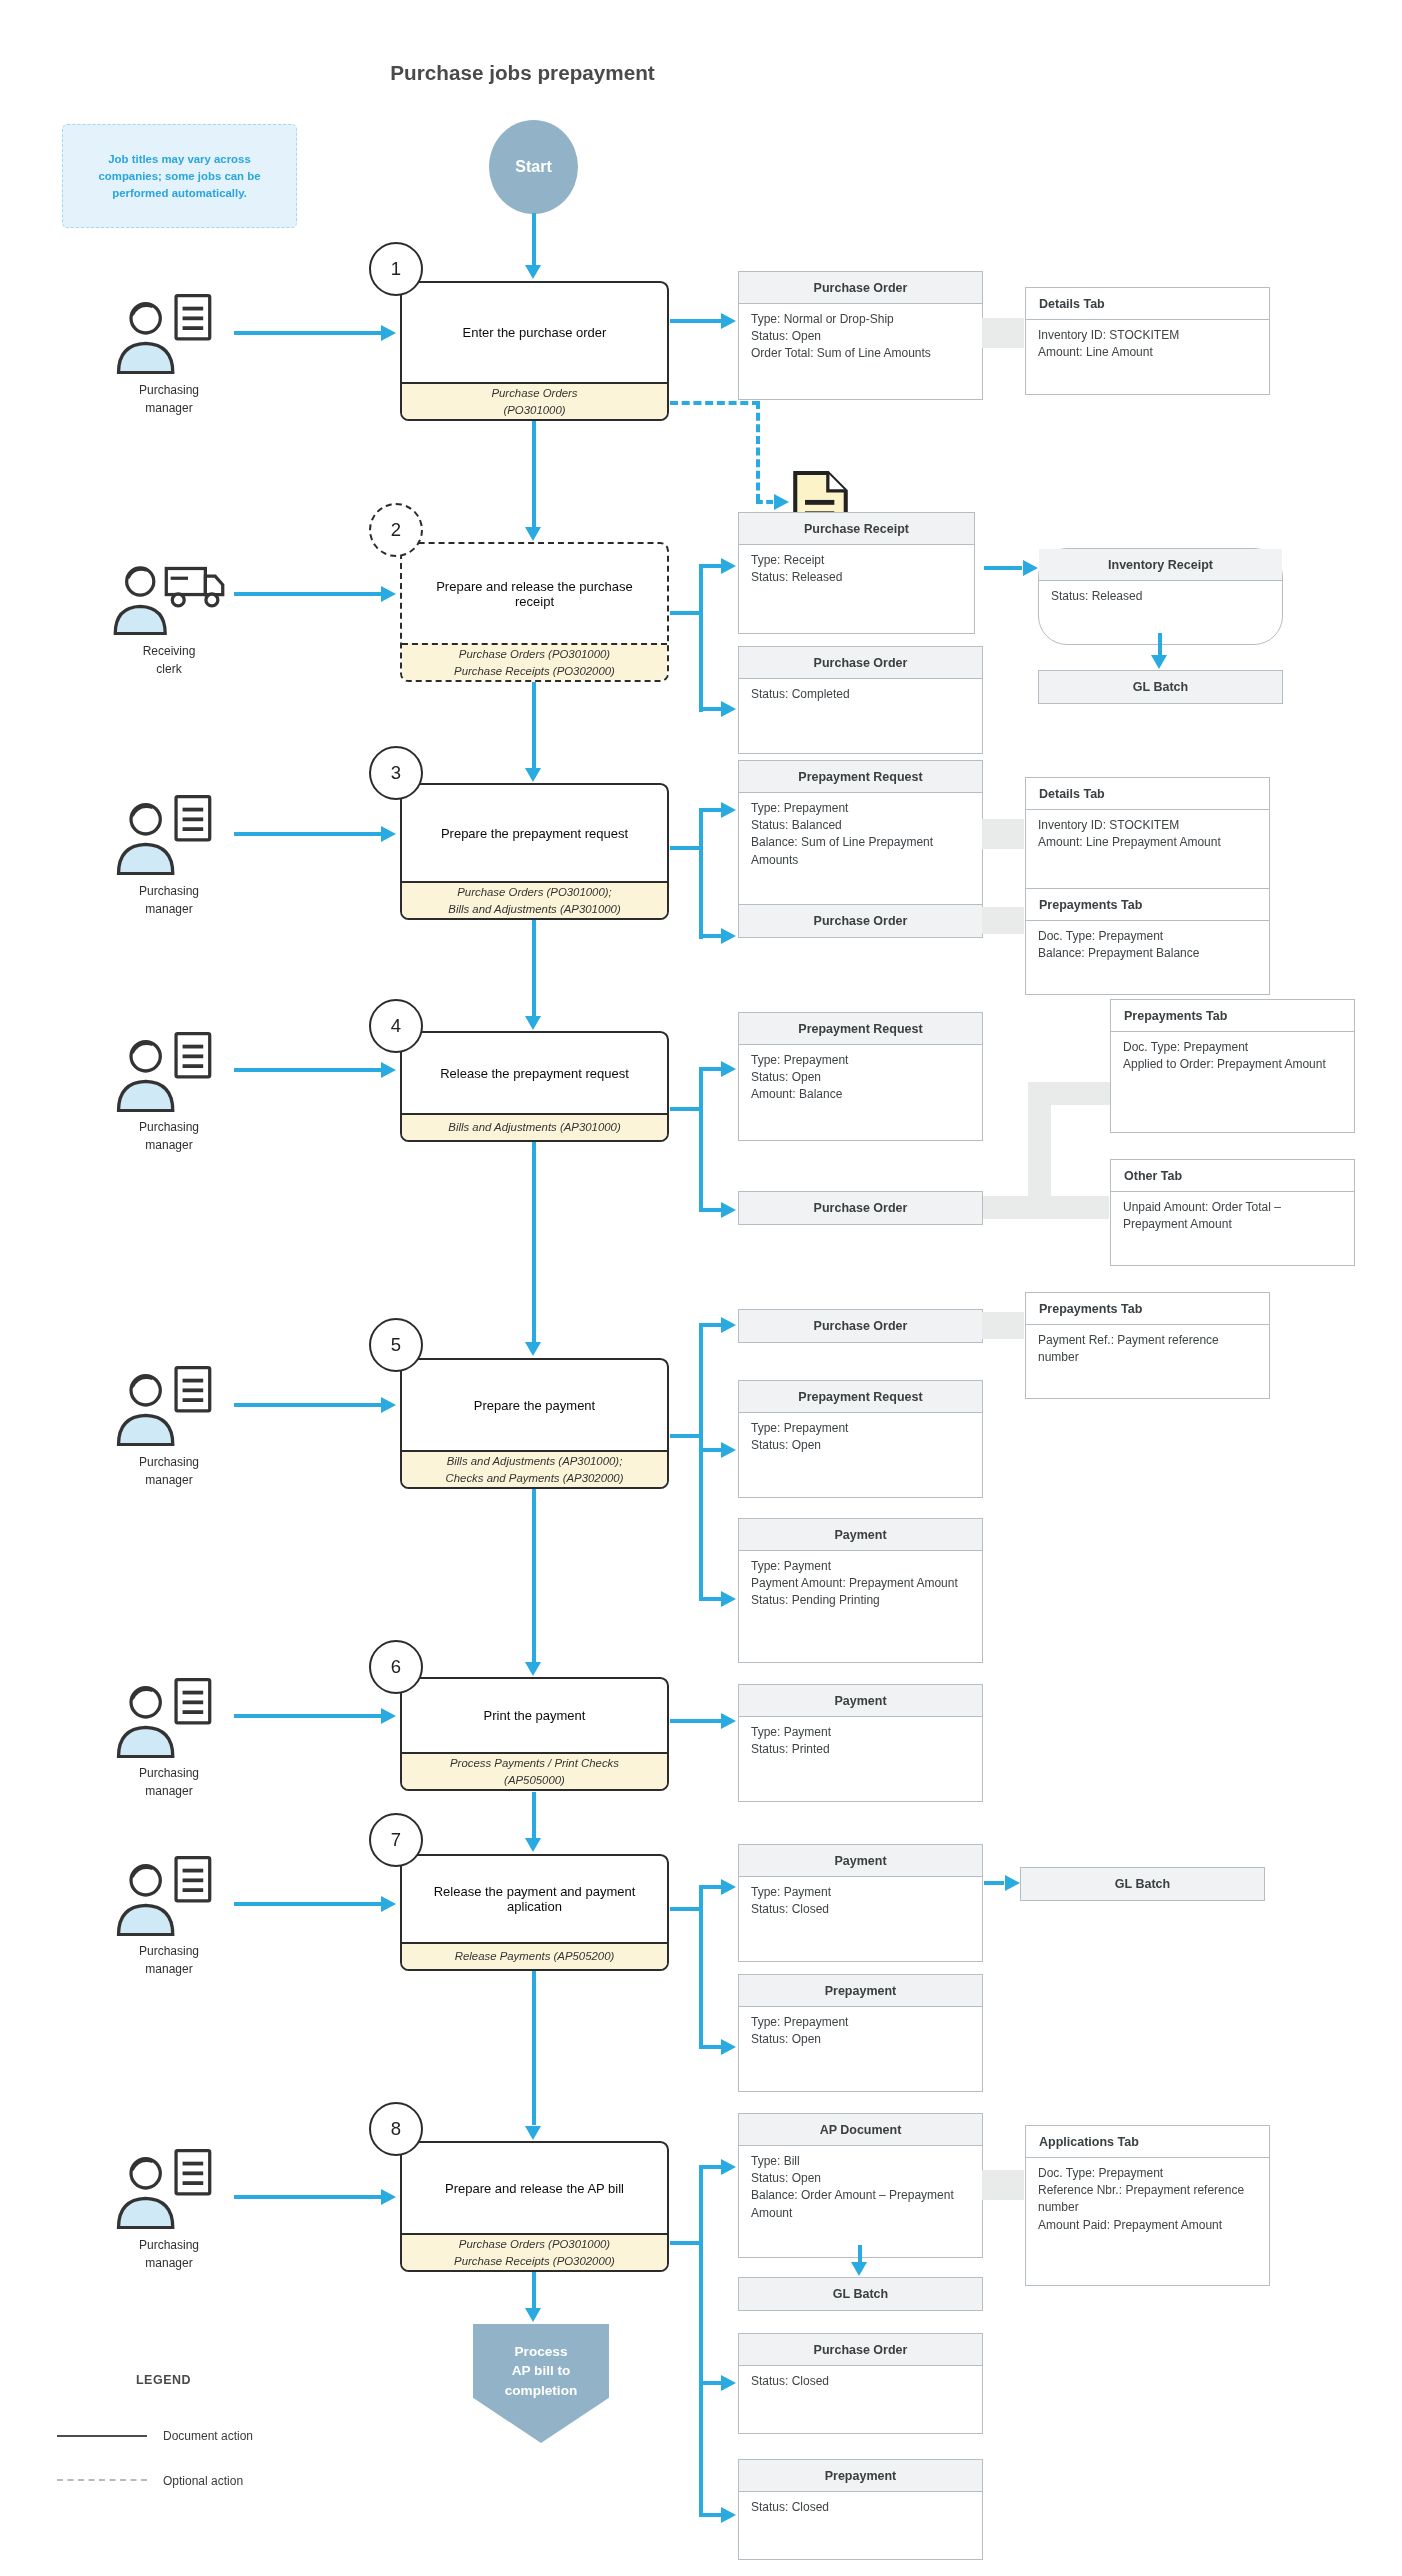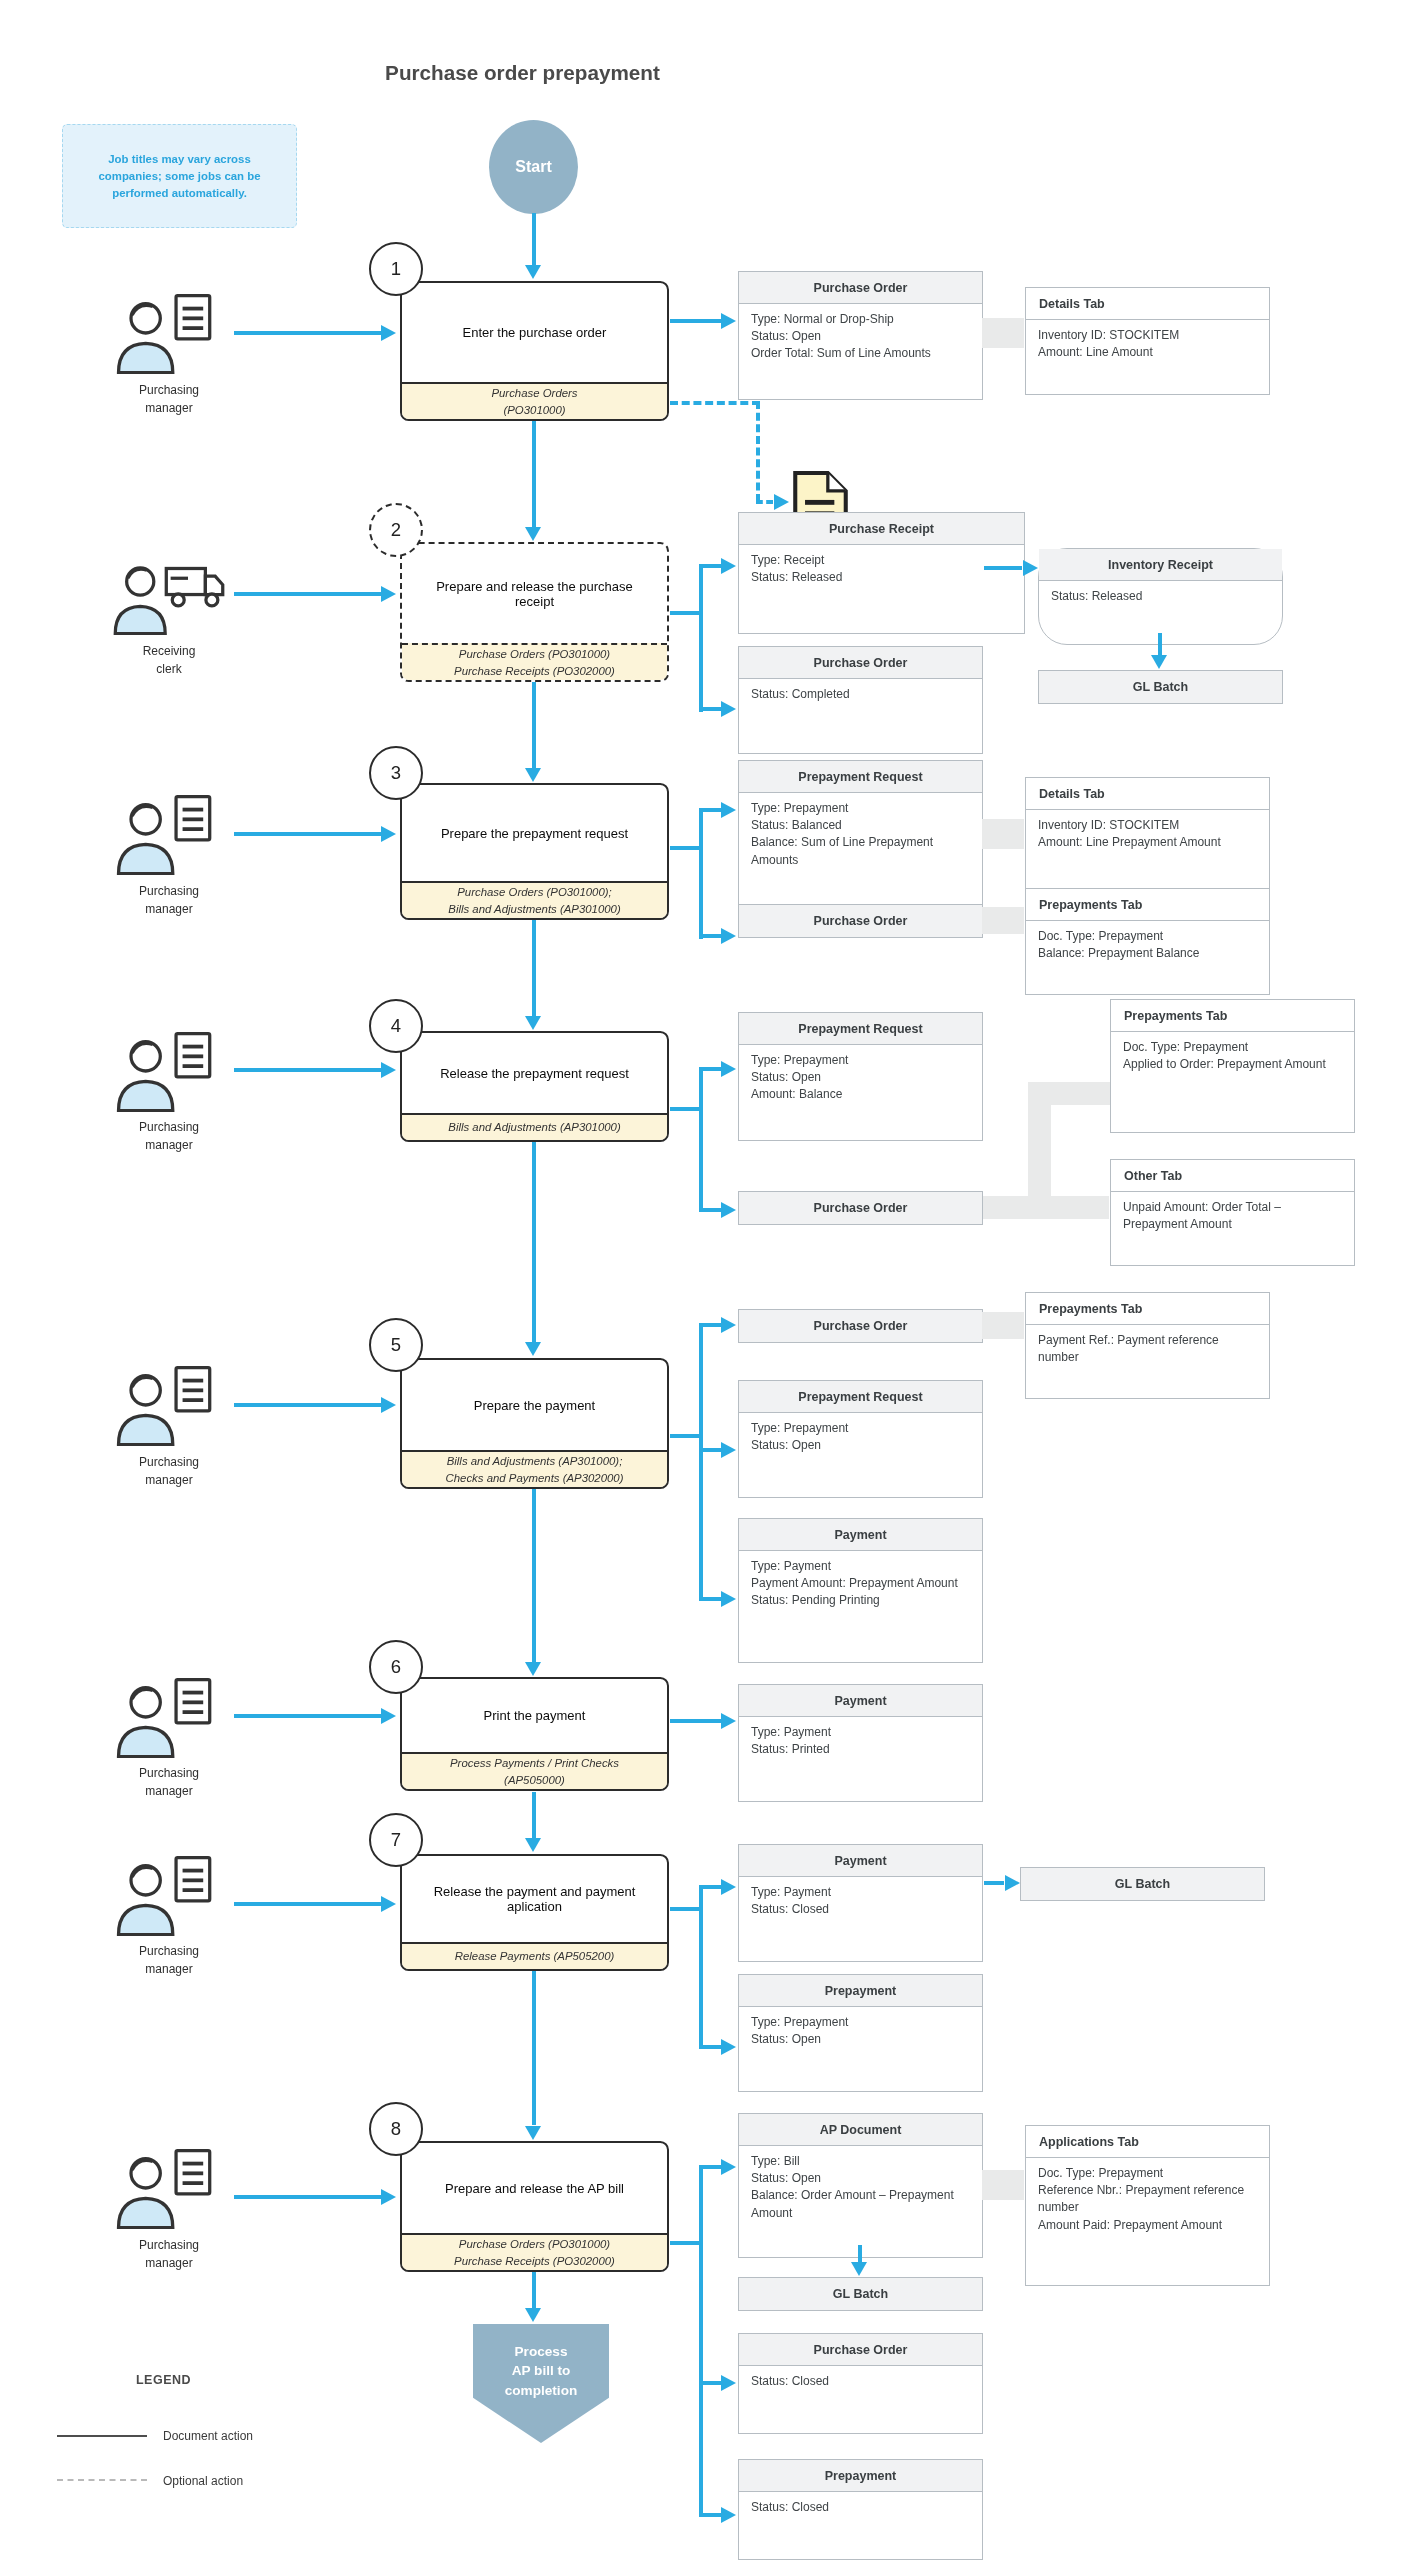--- a/index.html
+++ b/index.html
@@ -52,21 +52,21 @@
   .leg-solid{border-top:2.7px solid #4d4d4d;}
   .leg-dash{border-top:2.7px dashed #b9b9b9;}
   .leg-text{font-size:12px;color:#3a3a3a;}
   .leg-title{font-size:12.5px;font-weight:bold;color:#4a4a4a;letter-spacing:0.5px;text-align:center;}
 </style>
 </head>
 <body>
 
 <div id="canvas">
 
-  <div class="abs title" style="left:332px;top:61px;width:381px;">Purchase order prepayment</div>
+  <div class="abs title" style="left:332px;top:61px;width:381px;">Purchase jobs prepayment</div>
   <div class="abs note" style="left:62px;top:124px;width:235px;height:104px;">Job titles may vary across companies; some jobs can be performed automatically.</div>
   <div class="abs terminal start" style="left:489px;top:120px;width:89px;height:94px;">Start</div>
 
   <div class="abs bl-v" style="left:532px;top:213px;height:52px;"></div>
   <div class="abs ah-d" style="left:525px;top:265px;"></div>
   <div class="abs bl-v" style="left:532px;top:421px;height:106px;"></div>
   <div class="abs ah-d" style="left:525px;top:527px;"></div>
   <div class="abs bl-v" style="left:532px;top:682px;height:86px;"></div>
   <div class="abs ah-d" style="left:525px;top:768px;"></div>
   <div class="abs bl-v" style="left:532px;top:920px;height:96px;"></div>
@@ -170,21 +170,21 @@
   <div class="abs bl-h" style="left:234px;top:592px;width:147px;"></div>
   <div class="abs ah-r" style="left:381px;top:586px;"></div>
 
   <div class="abs bl-h" style="left:670px;top:611px;width:32px;"></div>
   <div class="abs bl-v" style="left:699px;top:564px;height:148px;"></div>
   <div class="abs bl-h" style="left:702px;top:564px;width:19.6px;"></div>
   <div class="abs ah-r" style="left:721px;top:558px;"></div>
   <div class="abs bl-h" style="left:702px;top:707px;width:19.6px;"></div>
   <div class="abs ah-r" style="left:721px;top:701px;"></div>
 
-  <div class="abs dbox" style="left:738px;top:512px;width:287px;">
+  <div class="abs dbox" style="left:738px;top:512px;width:237px;">
     <div class="dbox-h">Purchase Receipt</div>
     <div class="dbox-b" style="min-height:75px;">
         <div>Type: Receipt</div>
         <div>Status: Released</div>
       </div>
   </div>
   <div class="abs bl-h" style="left:984px;top:566px;width:38px;"></div>
   <div class="abs ah-r" style="left:1023px;top:560px;"></div>
   <div class="abs dbox" style="left:1038px;top:548px;width:245px;border-radius:29px;">
     <div class="dbox-h">Inventory Receipt</div>

